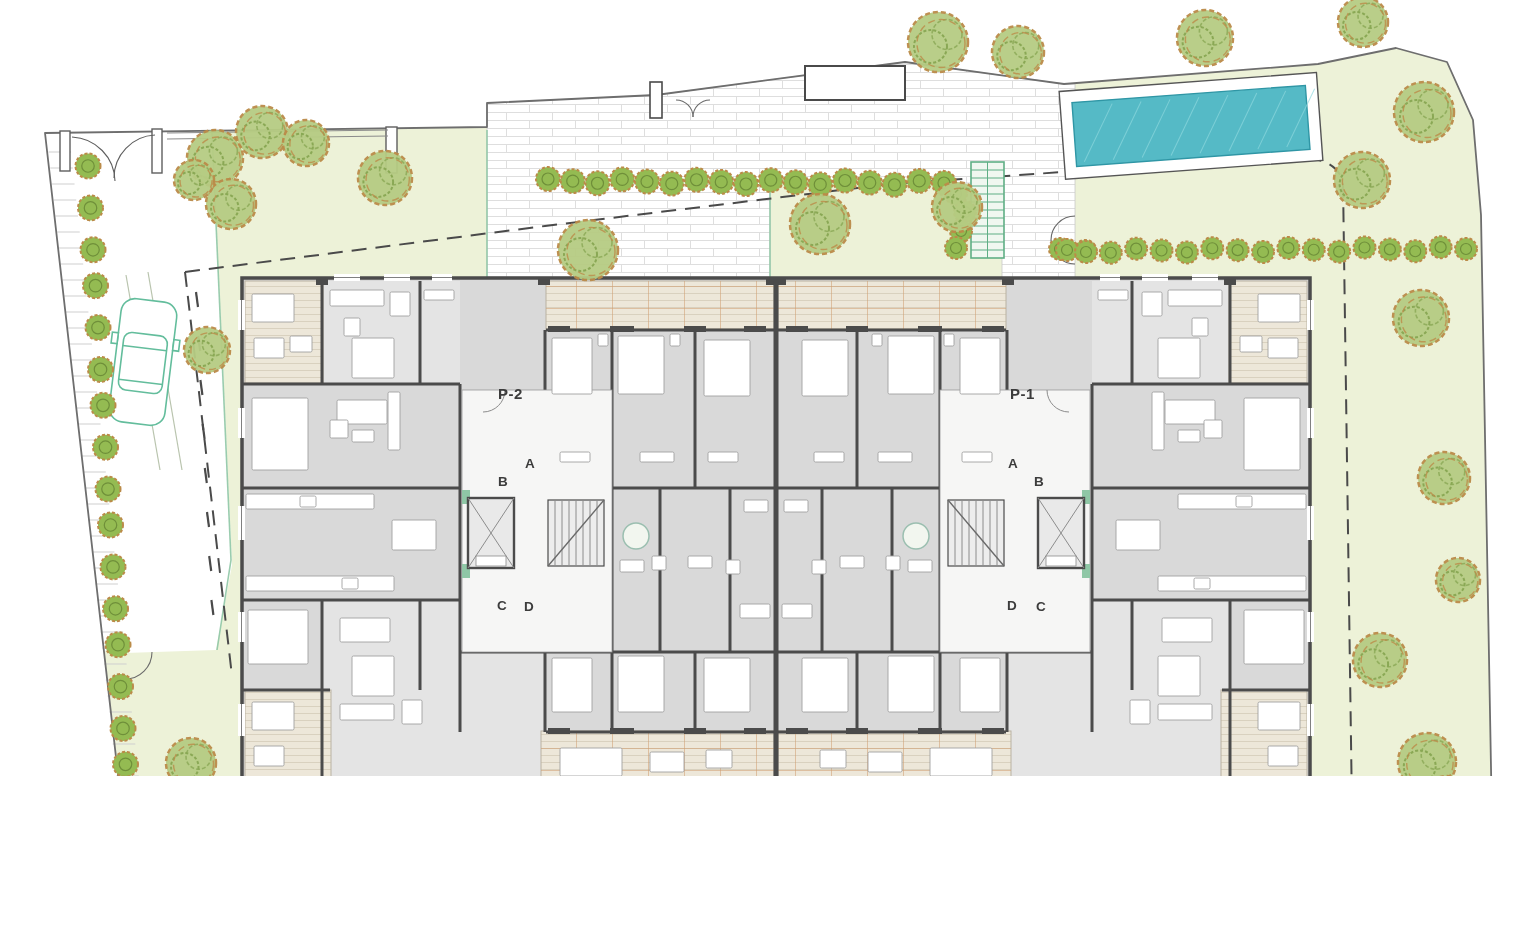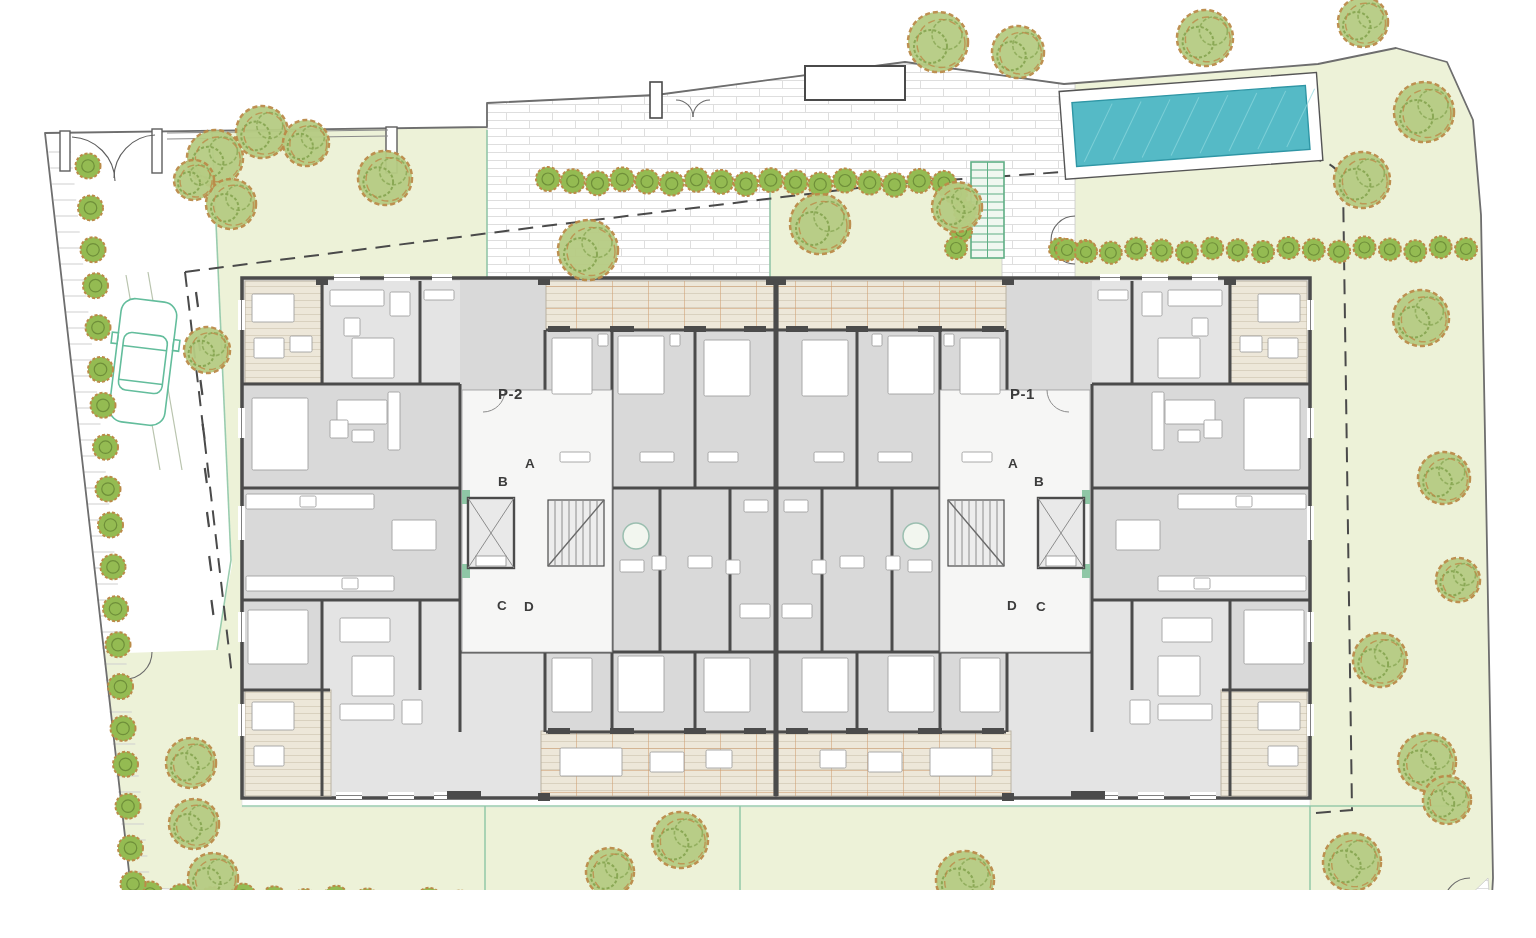--- a/index.html
+++ b/index.html
@@ -1,16 +1,16 @@
 <!DOCTYPE html>
 <html><head>
 <meta charset="utf-8">
 <style>
   html,body{margin:0;padding:0;background:#fff;}
-  .canvas-wrap{width:1536px;height:890px;position:relative;background:#fff;overflow:hidden;
+  .canvas-wrap{width:1536px;height:776px;position:relative;background:#fff;overflow:hidden;
     font-family:"Liberation Sans", sans-serif;}
   svg text{font-family:"Liberation Sans", sans-serif;fill:#3c3c3c;}
   .plan-label{font-size:15px;font-weight:700;letter-spacing:.5px;}
   .door-label{font-size:13.5px;font-weight:700;}
 </style>
 </head>
 <body>
 
 <div class="canvas-wrap">
 <svg id="plan" width="1536" height="938" viewBox="0 0 1536 938">

